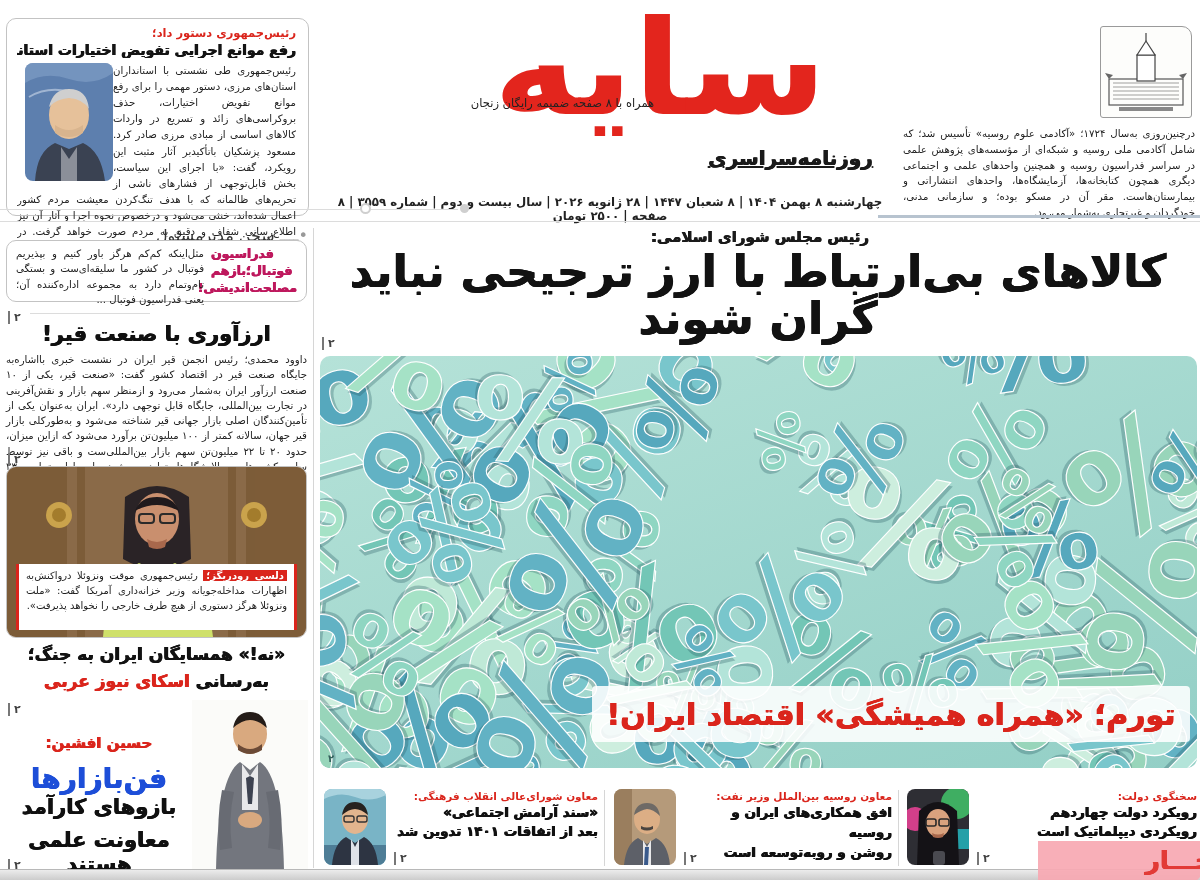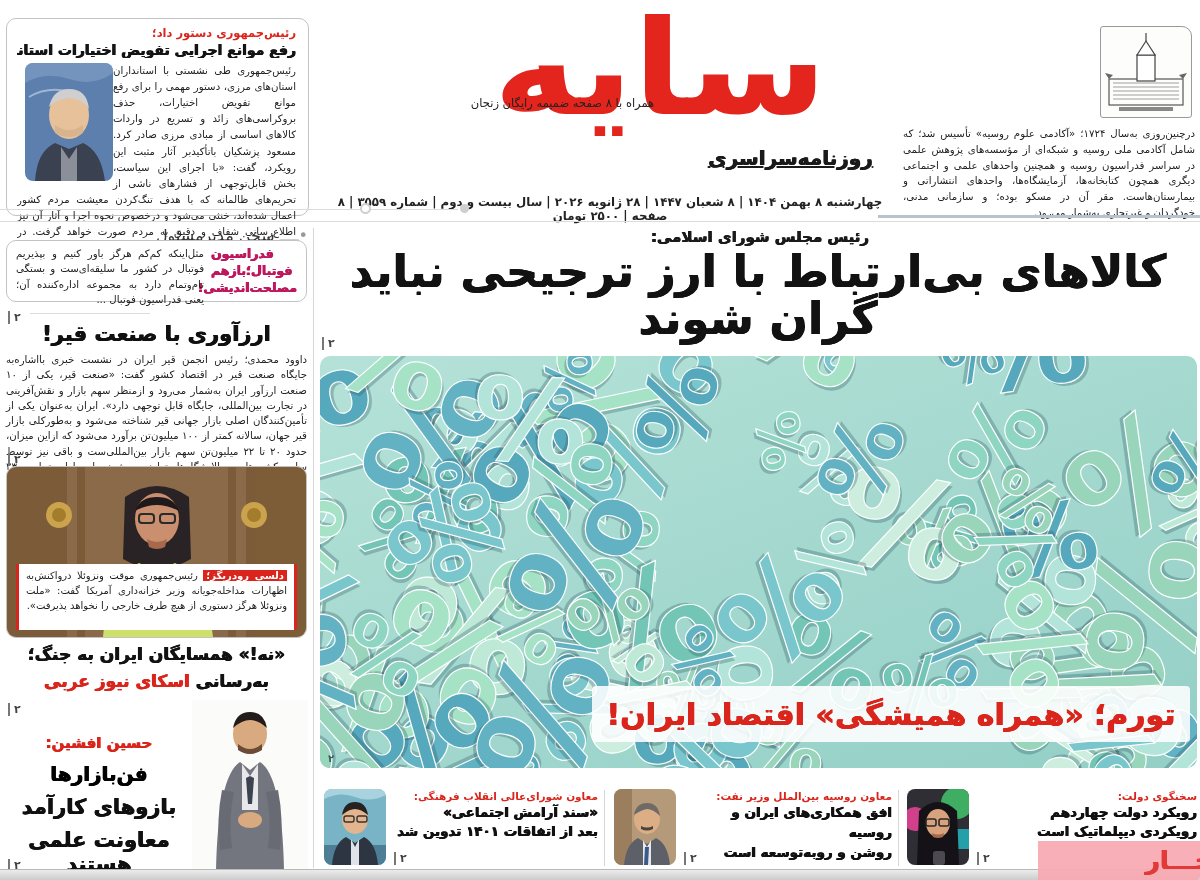--- a/index.html
+++ b/index.html
@@ -147,21 +147,21 @@
       <path d="M50 64 L58 76 L66 64 L66 110 L50 110 Z" fill="#e8e8ea"></path>
       <path d="M54 78 L58 76 L62 78 L60 104 L56 104 Z" fill="#3d4250"></path>
       <ellipse cx="58" cy="120" rx="12" ry="8" fill="#d9a97f"></ellipse>
       <path d="M30 90 Q24 120 28 150 L40 148 Q36 118 42 92 Z" fill="#686b73"></path>
       <path d="M86 90 Q92 120 88 150 L76 148 Q80 118 74 92 Z" fill="#686b73"></path>
     </svg>
   </div>
   <div class="abs heavy" style="left:6px; top:734px; width:186px; text-align:center; font-size:15px;">
     <span class="red">حسین افشین:</span>
   </div>
-  <div class="abs heavy" style="left:6px; top:762px; width:186px; text-align:center; font-size:20px; color:#000000;">فن‌بازارها</div>
+  <div class="abs heavy" style="left:6px; top:762px; width:186px; text-align:center; font-size:28px; color:#1d4ed8;">فن‌بازارها</div>
   <div class="abs heavy" style="left:6px; top:795px; width:186px; text-align:center; font-size:21px; color:#101010;">بازوهای کارآمد</div>
   <div class="abs heavy" style="left:6px; top:828px; width:186px; text-align:center; font-size:21px; color:#101010;">معاونت علمی هستند</div>
   <div class="abs" style="left:8px; top:854px;"><span class="pref">۲</span></div>
 
   <div class="abs" style="left:320px; top:356px; width:877px; height:412px; border-radius:10px; overflow:hidden; background:linear-gradient(160deg,#b5e2d8,#93cfc6);">
     <svg id="percent-field" width="877" height="412" viewBox="0 0 877 412" preserveAspectRatio="none">
         <text x="210.2" y="34.4" transform="rotate(208 207.2 31.4)" font-size="75" font-weight="bold" fill="rgba(35,85,95,0.30)">%</text>
         <text x="207.2" y="31.4" transform="rotate(208 207.2 31.4)" font-size="75" font-weight="bold" fill="#62b2c4" stroke="#ffffff" stroke-width="1.1">%</text>
         <text x="1.6" y="203.2" transform="rotate(43 -1.4 200.2)" font-size="134" font-weight="bold" fill="rgba(35,85,95,0.30)">%</text>
         <text x="-1.4" y="200.2" transform="rotate(43 -1.4 200.2)" font-size="134" font-weight="bold" fill="#b3e4d9" stroke="#ffffff" stroke-width="1.1">%</text>

